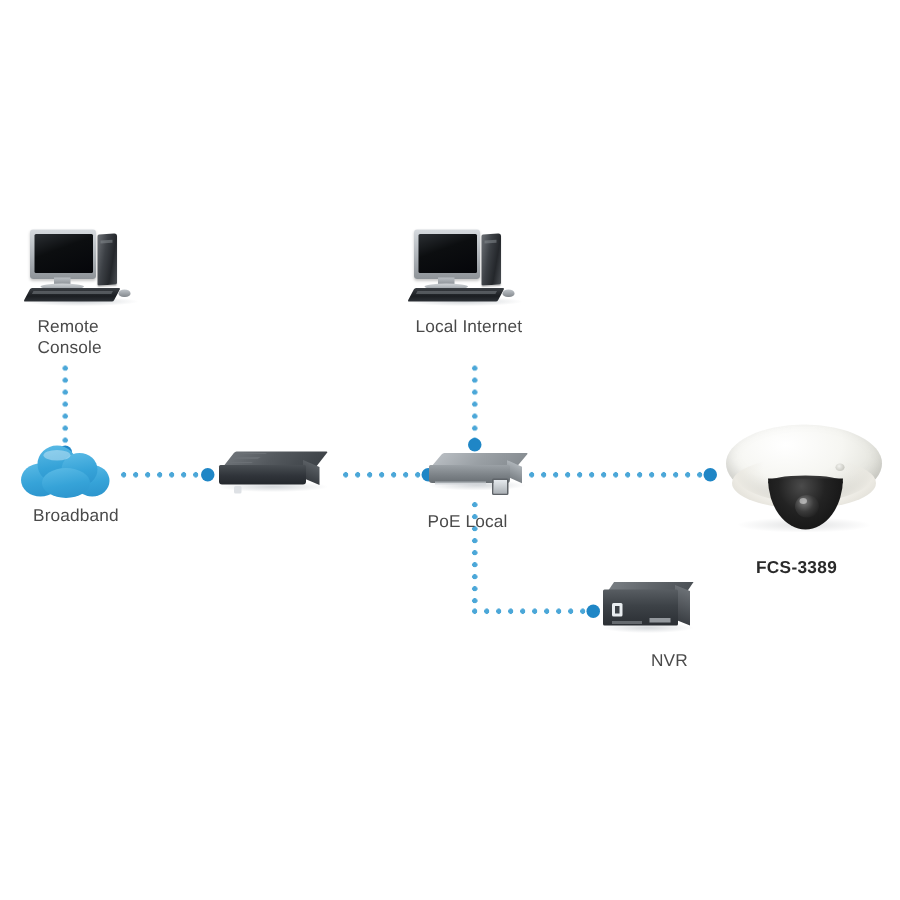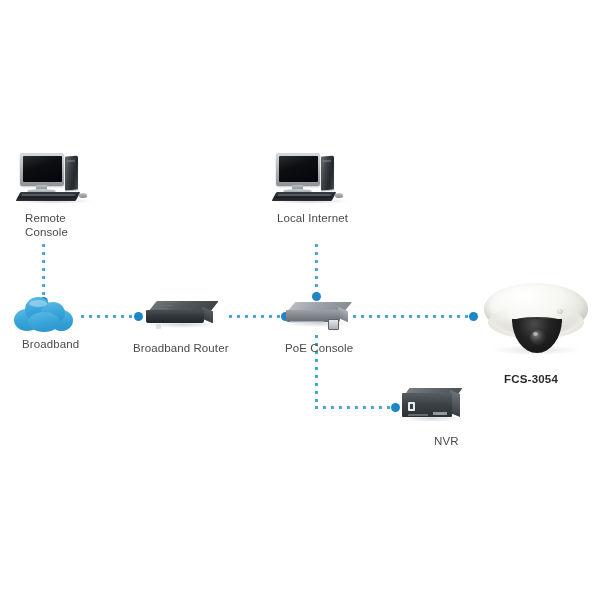--- a/index.html
+++ b/index.html
@@ -329,32 +329,31 @@
   <div class="node router" style="left:146px; top:301px;">
     <div class="shadow"></div>
     <div class="top">
       <div class="vents"></div>
     </div>
     <div class="side"></div>
     <div class="front">
       <div class="led"></div>
     </div>
   </div>
-  <div class="label" style="left:133px; top:341px; width:120px;">Broadband Router</div>
 
   <div class="node switch" style="left:286px; top:302px;">
     <div class="shadow"></div>
     <div class="top"></div>
     <div class="side"></div>
     <div class="front">
       <div class="stripe"></div>
       <div class="port"></div>
     </div>
   </div>
-  <div class="label" style="left:285px; top:341px; width:90px;">PoE Console</div>
+  <div class="label" style="left:285px; top:341px; width:90px;">PoE Local</div>
 
   <div class="node nvr" style="left:402px; top:388px;">
     <div class="shadow"></div>
     <div class="top"></div>
     <div class="side"></div>
     <div class="front">
       <div class="logo"></div>
       <div class="slot"></div>
       <div class="badge"></div>
     </div>
@@ -364,15 +363,15 @@
   <div class="node camera" style="left:484px; top:283px;">
     <div class="shadow"></div>
     <div class="saucer"></div>
     <div class="rim"></div>
     <div class="screw"></div>
     <div class="domeband"></div>
     <div class="domeblack"></div>
     <div class="lens"></div>
     <div class="lensglint"></div>
   </div>
-  <div class="label bold" style="left:504px; top:372px; width:90px;">FCS-3054</div>
+  <div class="label bold" style="left:504px; top:372px; width:90px;">FCS-3389</div>
 
 </div>
 
 </body></html>

